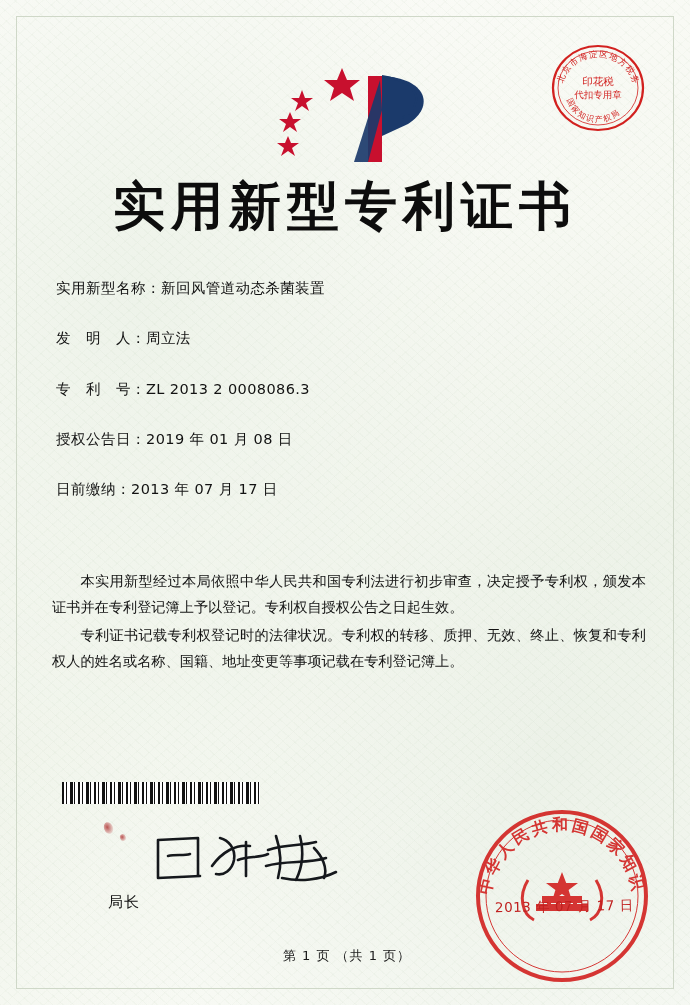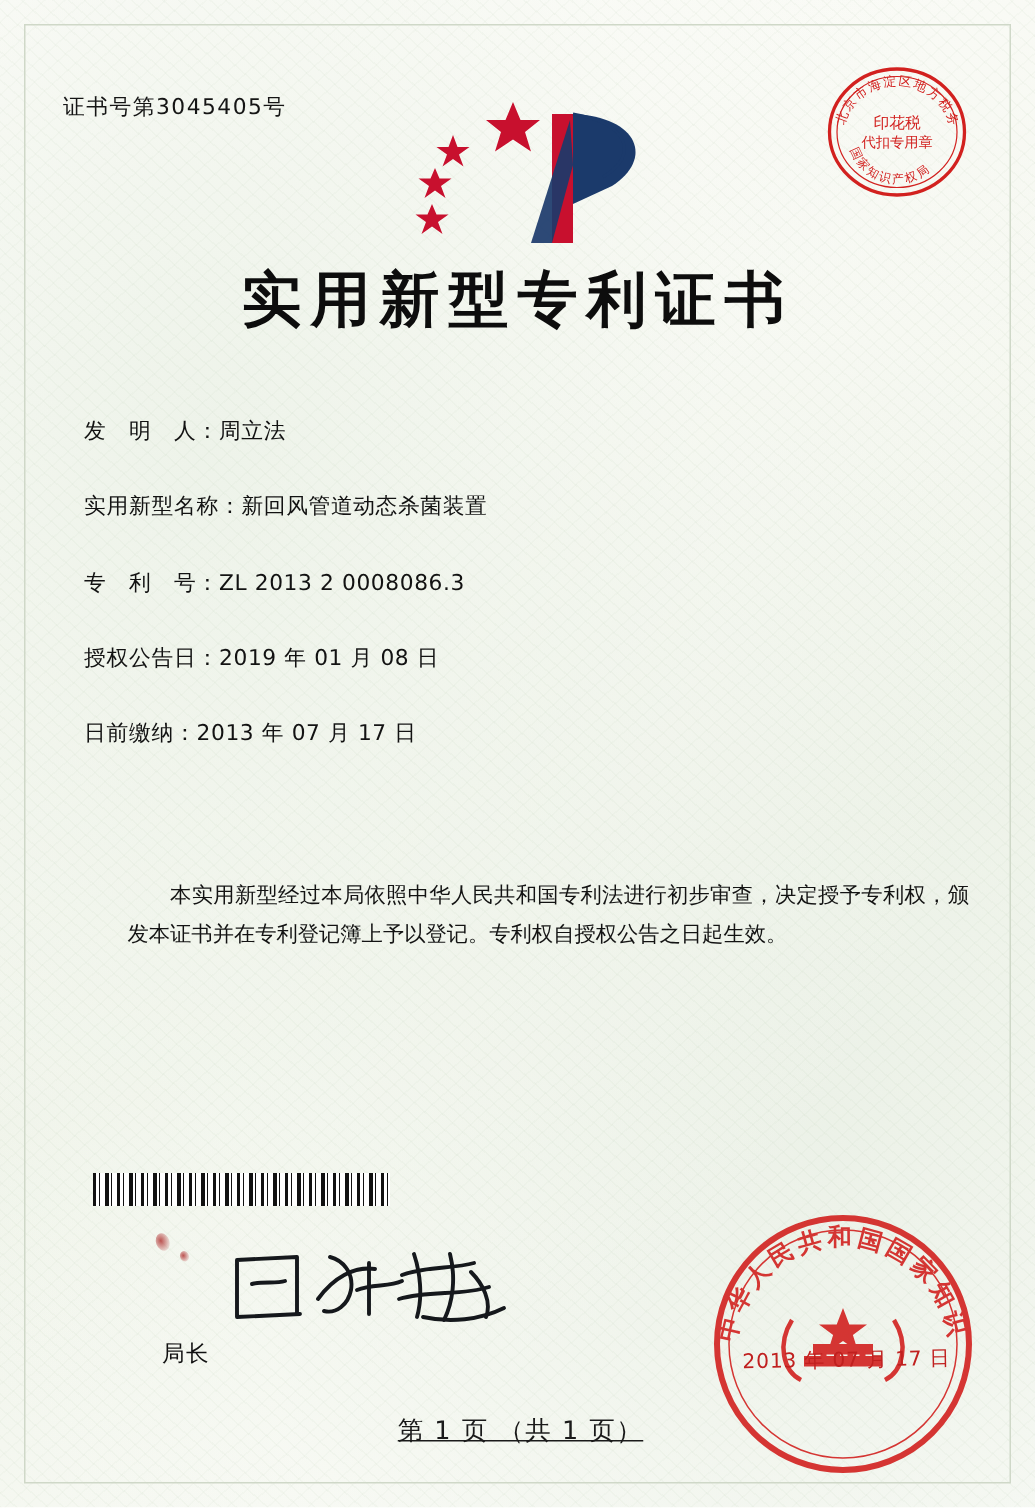--- a/index.html
+++ b/index.html
@@ -71,21 +71,21 @@
     justify-content: center;
     align-items: center;
   }
   .title {
     position: absolute;
     left: 0; right: 0;
     top: 172px;
     text-align: center;
     font-family: "DejaVu Serif", "Liberation Serif", serif;
     font-weight: bold;
-    font-size: 40px;
+    font-size: 52px;
     letter-spacing: 6px;
     color: #0d0d0d;
   }
 
   
   .fields {
     position: absolute;
     left: 56px;
     right: 48px;
     top: 278px;
@@ -102,26 +102,25 @@
   }
   .field-value {
     letter-spacing: 0.4px;
   }
 
   
   .paragraphs {
     position: absolute;
     left: 52px;
     right: 44px;
-    top: 584px;
+    top: 568px;
     font-size: 14.2px;
     line-height: 26px;
     text-align: justify;
     color: #131313;
-    margin-left: 33px;
   }
   .paragraphs p {
     margin: 0 0 2px 0;
     text-indent: 2em;
   }
 
   
   .barcode {
     position: absolute;
     left: 62px;
@@ -193,35 +192,33 @@
     white-space: nowrap;
     transform: rotate(-1deg);
   }
 
   
   .footer {
     position: absolute;
     left: 4px; right: 0;
     bottom: 40px;
     text-align: center;
-    font-size: 17px;
+    font-size: 13px;
     color: #1a1a1a;
     letter-spacing: 1px;
-    text-decoration: underline;
   }
 </style>
 </head>
 <body>
 
 <div id="certificate">
   <div class="page-border"></div>
 
   <div class="content">
 
-    <div class="cert-no">证书号第3045405号</div>
 
     <div class="top-seal">
       <svg viewBox="0 0 100 100" width="100" height="100" aria-hidden="true">
         <ellipse cx="50" cy="50" rx="45" ry="42" fill="none" stroke="#d2211f" stroke-width="2.2"></ellipse>
         <ellipse cx="50" cy="50" rx="40" ry="37" fill="none" stroke="#d2211f" stroke-width="0.8"></ellipse>
         <path id="tsTop" d="M 14 52 A 36 33 0 0 1 86 52" fill="none"></path>
         <path id="tsBot" d="M 18 54 A 32 30 0 0 0 82 54" fill="none"></path>
         <text font-size="8.5" fill="#d2211f" font-family="DejaVu Sans, sans-serif" letter-spacing="1.2">
           <textPath href="#tsTop" startOffset="6%">北京市海淀区地方税务局</textPath>
         </text>
@@ -245,38 +242,39 @@
         <path d="M152 14 C 196 16, 206 44, 178 62 L 152 74 Z" fill="#1b3a6b"></path>
         <path d="M138 100 L124 100 L150 18 L152 48 Z" fill="#1b3a6b" opacity="0.92"></path>
         <path d="M152 14 C 190 20, 196 42, 172 56" fill="none" stroke="#1b3a6b" stroke-width="2"></path>
       </svg>
     </div>
 
     <div class="title">实用新型专利证书</div>
 
     <div class="fields">
       <div class="field-row">
+        <span class="field-label">实用新型名称：</span><span class="field-value">新回风管道动态杀菌装置</span>
+      </div>
+      <div class="field-row">
         <span class="field-label">发　明　人：</span><span class="field-value">周立法</span>
-      </div>
-      <div class="field-row">
-        <span class="field-label">实用新型名称：</span><span class="field-value">新回风管道动态杀菌装置</span>
       </div>
       <div class="field-row">
         <span class="field-label">专　利　号：</span><span class="field-value">ZL 2013 2 0008086.3</span>
       </div>
       <div class="field-row">
         <span class="field-label">授权公告日：</span><span class="field-value">2019 年 01 月 08 日</span>
       </div>
       <div class="field-row">
         <span class="field-label">日前缴纳：</span><span class="field-value">2013 年 07 月 17 日</span>
       </div>
     </div>
 
     <div class="paragraphs">
       <p>本实用新型经过本局依照中华人民共和国专利法进行初步审查，决定授予专利权，颁发本证书并在专利登记簿上予以登记。专利权自授权公告之日起生效。</p>
+      <p>专利证书记载专利权登记时的法律状况。专利权的转移、质押、无效、终止、恢复和专利权人的姓名或名称、国籍、地址变更等事项记载在专利登记簿上。</p>
     </div>
 
     <div class="barcode"></div>
 
     <div class="ink-spot"></div>
     <div class="ink-spot two"></div>
 
     <div class="sig-row">局长</div>
 
     <div class="signature">

